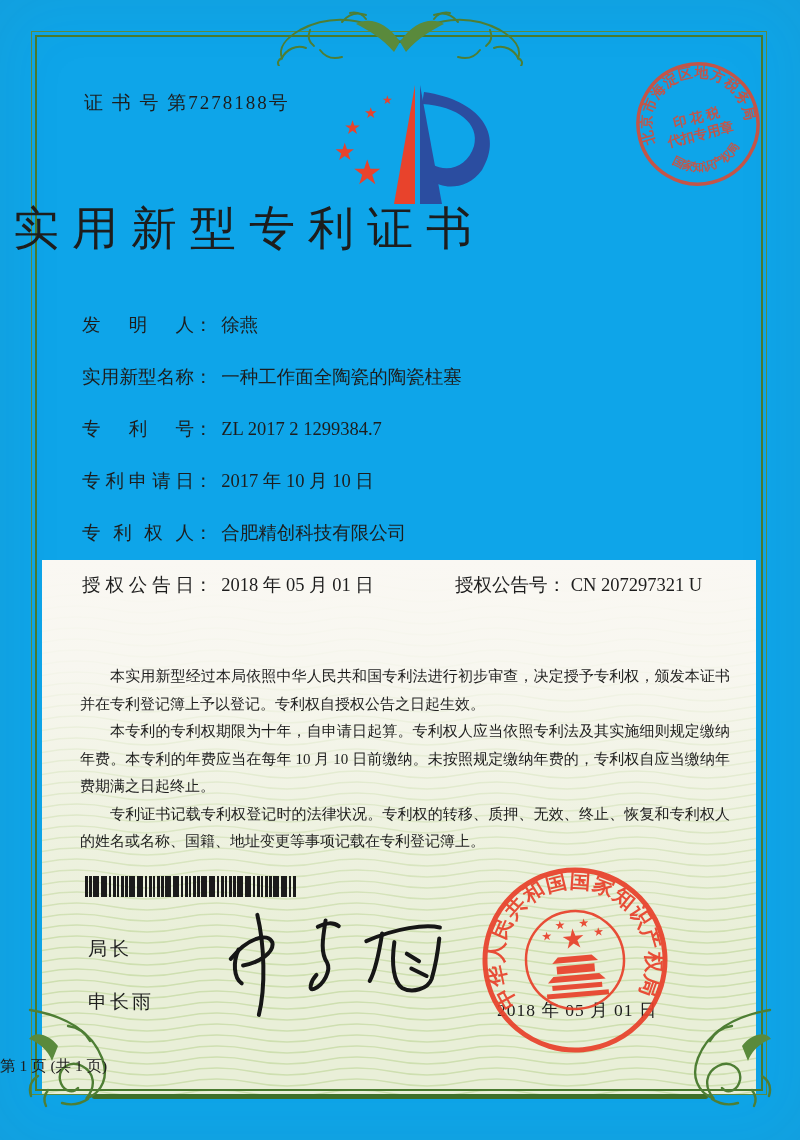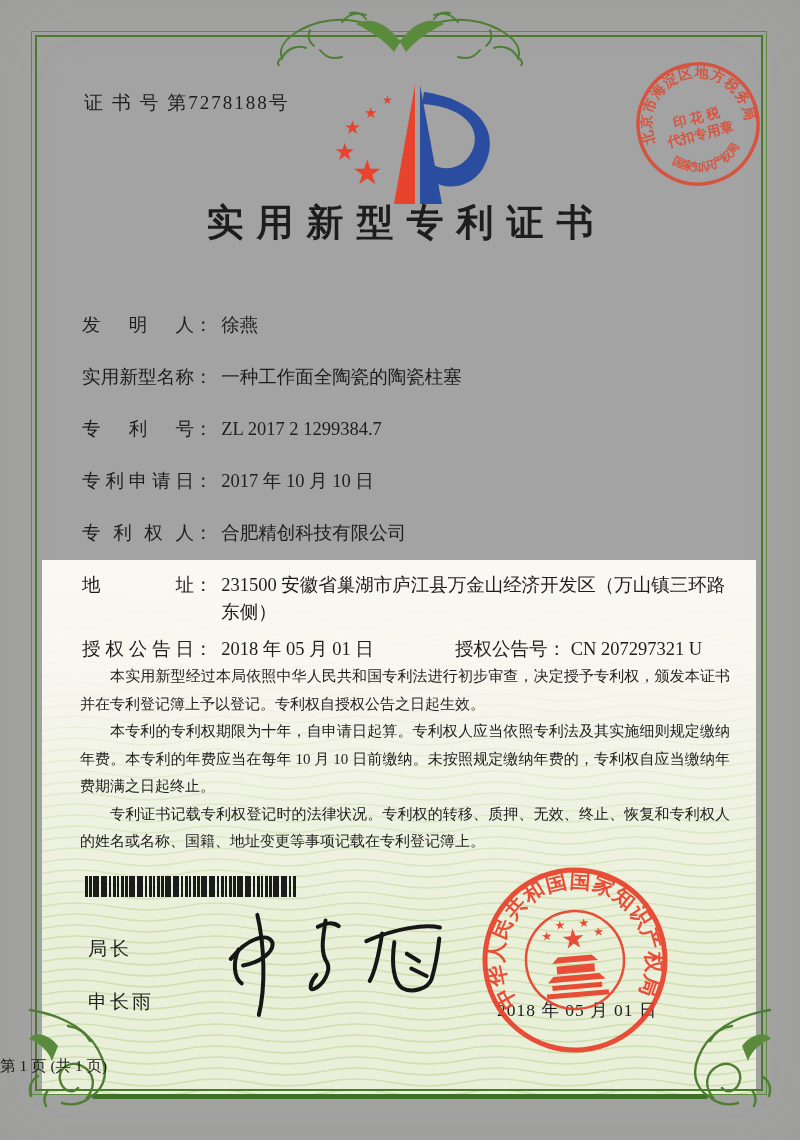--- a/index.html
+++ b/index.html
@@ -2,39 +2,39 @@
 <html><head>
 <meta charset="utf-8">
 <style>
   html,body{margin:0;padding:0;}
   body{
     width:800px;height:1140px;position:relative;overflow:hidden;
     background:#f6f4ee;
     font-family:"Liberation Serif","DejaVu Serif",serif;
     color:#1d1d1d;
   }
-  .page{position:absolute;inset:0;background:#a3a3a3;box-shadow:inset 0 0 70px rgba(90,85,70,.08);}
+  .page{position:absolute;inset:0;background:#0ea5e9;box-shadow:inset 0 0 70px rgba(90,85,70,.08);}
 
   
   .frame-outer{position:absolute;left:31px;top:31px;width:734px;height:1062px;
     border:1.5px solid #5d8b3e;z-index:2;pointer-events:none;}
   .frame-inner{position:absolute;inset:3px;border:2.5px solid #497a2e;}
   .bottom-thick{position:absolute;left:92px;top:1094px;width:616px;height:5px;
     background:#3f702a;border-radius:3px;z-index:2;}
 
   
   .guilloche{position:absolute;left:42px;top:560px;width:714px;height:534px;z-index:1;}
   .guilloche-fade{position:absolute;left:42px;top:560px;width:714px;height:534px;z-index:1;
     background:linear-gradient(180deg,#faf8f3 0%,rgba(250,248,243,.88) 20%,rgba(250,248,243,.4) 45%,rgba(250,248,243,0) 72%);}
 
   
   .cert-no{position:absolute;left:84px;top:90px;font-size:19px;letter-spacing:2px;z-index:3;}
   .logo{position:absolute;left:328px;top:82px;z-index:3;}
-  .title{position:absolute;left:0;top:198px;width:100%;text-align:center;
-    font-size:37px;font-weight:bold;letter-spacing:13px;text-indent:13px;z-index:3;}
+  .title{position:absolute;left:0;top:198px;width:100%;text-align:left;
+    font-size:46px;font-weight:normal;letter-spacing:13px;text-indent:13px;z-index:3;}
 
   .fields{position:absolute;left:82px;top:312px;right:36px;z-index:3;font-size:18.5px;line-height:27px;}
   .field-row{margin-bottom:25px;position:relative;white-space:nowrap;}
   .flabel{display:inline-block;width:112px;text-align:justify;text-align-last:justify;vertical-align:top;}
   .fcolon{display:inline-block;vertical-align:top;}
   .fvalue{display:inline-block;margin-left:4px;vertical-align:top;}
   .row-address{margin-bottom:10px;}
   .row-address .fvalue{white-space:normal;width:505px;}
   .grantno{position:absolute;left:373px;top:0;}
 
@@ -171,24 +171,20 @@
       <span class="flabel">专利号</span><span class="fcolon">：</span>
       <span class="fvalue">ZL 2017 2 1299384.7</span>
     </div>
     <div class="field-row">
       <span class="flabel">专利申请日</span><span class="fcolon">：</span>
       <span class="fvalue">2017 年 10 月 10 日</span>
     </div>
     <div class="field-row">
       <span class="flabel">专利权人</span><span class="fcolon">：</span>
       <span class="fvalue">合肥精创科技有限公司</span>
-    </div>
-    <div class="field-row row-address">
-      <span class="flabel">地址</span><span class="fcolon">：</span>
-      <span class="fvalue">231500 安徽省巢湖市庐江县万金山经济开发区（万山镇三环路东侧）</span>
     </div>
     <div class="field-row">
       <span class="flabel">授权公告日</span><span class="fcolon">：</span>
       <span class="fvalue">2018 年 05 月 01 日</span>
       <span class="grantno">
         <span>授权公告号</span><span>：</span>
         <span>CN 207297321 U</span>
       </span>
     </div>
   </div>

